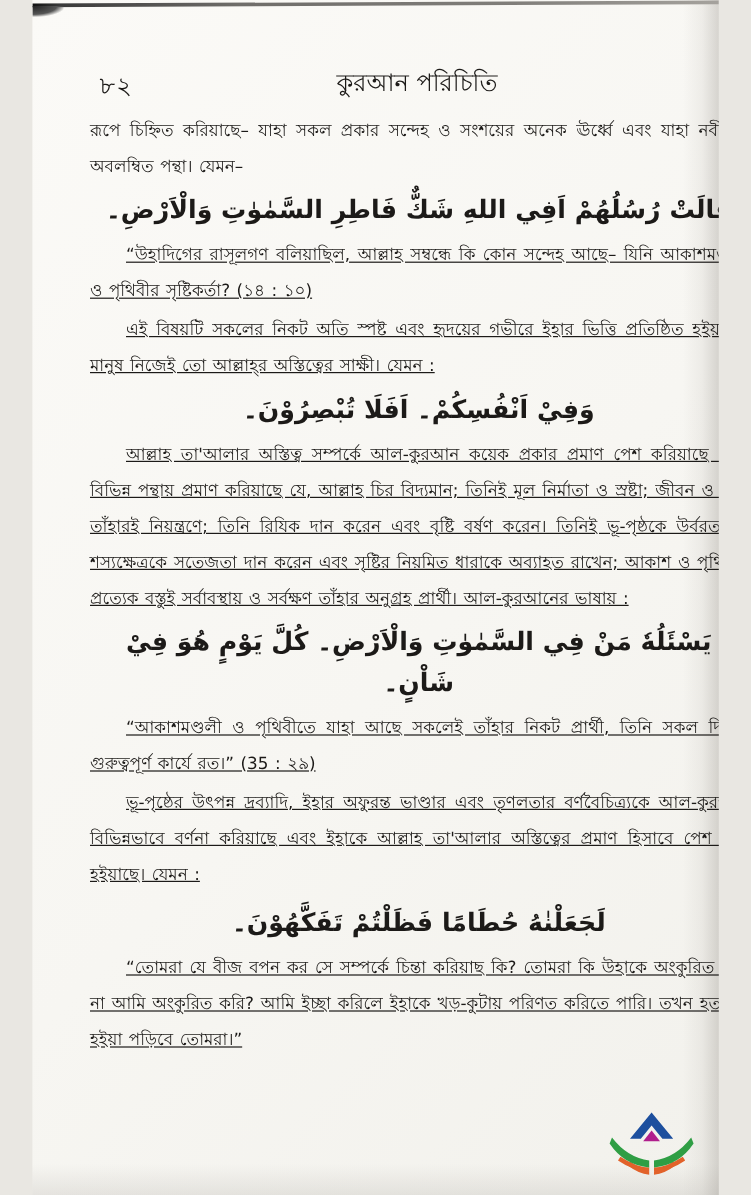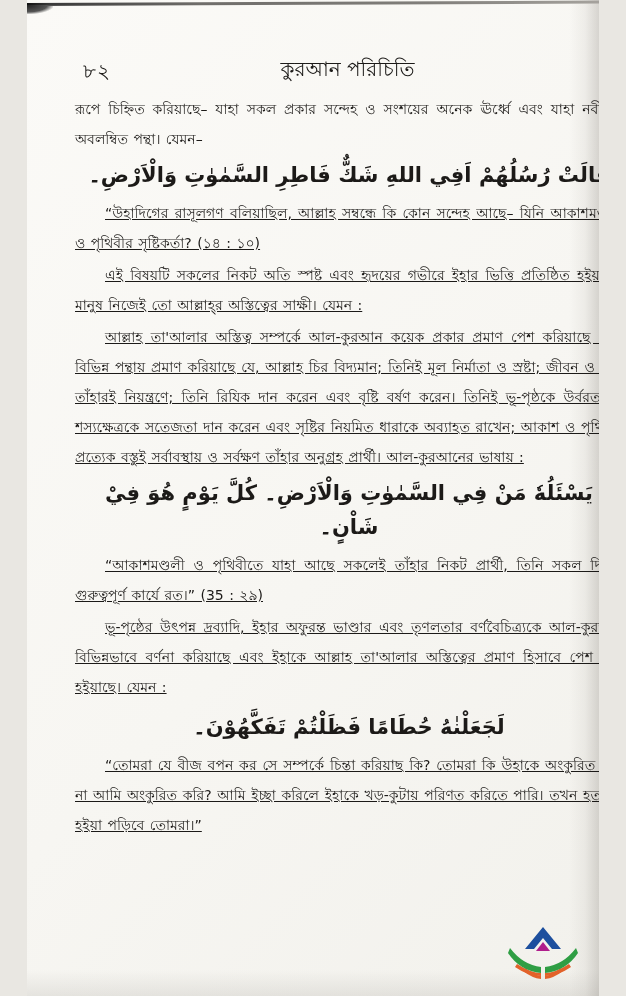--- a/index.html
+++ b/index.html
@@ -85,20 +85,21 @@
     </div>
 
     <p class="bn">রূপে চিহ্নিত করিয়াছে– যাহা সকল প্রকার সন্দেহ ও সংশয়ের অনেক ঊর্ধ্বে এবং যাহা নবীদের অবলম্বিত পন্থা। যেমন–</p>
 
     <div class="arabic">قَالَتْ رُسُلُهُمْ اَفِي اللهِ شَكٌّ فَاطِرِ السَّمٰوٰتِ وَالْاَرْضِ۔</div>
 
     <p class="bn indent">“উহাদিগের রাসূলগণ বলিয়াছিল, আল্লাহ সম্বন্ধে কি কোন সন্দেহ আছে– যিনি আকাশমণ্ডলী ও পৃথিবীর সৃষ্টিকর্তা? (১৪ : ১০)</p>
 
     <p class="bn indent">এই বিষয়টি সকলের নিকট অতি স্পষ্ট এবং হৃদয়ের গভীরে ইহার ভিত্তি প্রতিষ্ঠিত হইয়াছে। মানুষ নিজেই তো আল্লাহ্‌র অস্তিত্বের সাক্ষী। যেমন :</p>
 
+    <div class="arabic">وَفِيْ اَنْفُسِكُمْ۔ اَفَلَا تُبْصِرُوْنَ۔</div>
 
 
     <p class="bn indent">আল্লাহ তা'আলার অস্তিত্ব সম্পর্কে আল-কুরআন কয়েক প্রকার প্রমাণ পেশ করিয়াছে এবং বিভিন্ন পন্থায় প্রমাণ করিয়াছে যে, আল্লাহ চির বিদ্যমান; তিনিই মূল নির্মাতা ও স্রষ্টা; জীবন ও মৃত্যু তাঁহারই নিয়ন্ত্রণে; তিনি রিযিক দান করেন এবং বৃষ্টি বর্ষণ করেন। তিনিই ভূ-পৃষ্ঠকে উর্বরতা ও শস্যক্ষেত্রকে সতেজতা দান করেন এবং সৃষ্টির নিয়মিত ধারাকে অব্যাহত রাখেন; আকাশ ও পৃথিবীর প্রত্যেক বস্তুই সর্বাবস্থায় ও সর্বক্ষণ তাঁহার অনুগ্রহ প্রার্থী। আল-কুরআনের ভাষায় :</p>
 
     <div class="arabic">يَسْئَلُهٗ مَنْ فِي السَّمٰوٰتِ وَالْاَرْضِ۔ كُلَّ يَوْمٍ هُوَ فِيْ شَاْنٍ۔</div>
 
     <p class="bn indent">“আকাশমণ্ডলী ও পৃথিবীতে যাহা আছে সকলেই তাঁহার নিকট প্রার্থী, তিনি সকল দিনেই গুরুত্বপূর্ণ কার্যে রত।” (35 : ২৯)</p>
 
     <p class="bn indent">ভূ-পৃষ্ঠের উৎপন্ন দ্রব্যাদি, ইহার অফুরন্ত ভাণ্ডার এবং তৃণলতার বর্ণবৈচিত্র্যকে আল-কুরআন বিভিন্নভাবে বর্ণনা করিয়াছে এবং ইহাকে আল্লাহ তা'আলার অস্তিত্বের প্রমাণ হিসাবে পেশ করা হইয়াছে। যেমন :</p>
 

